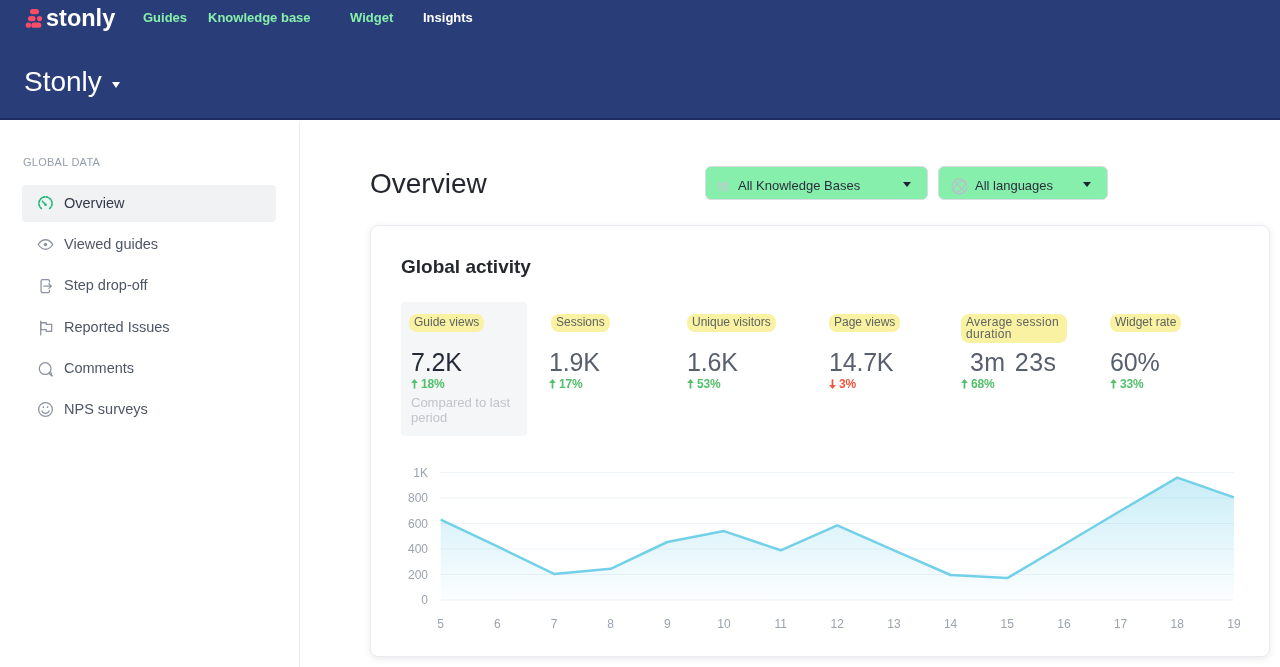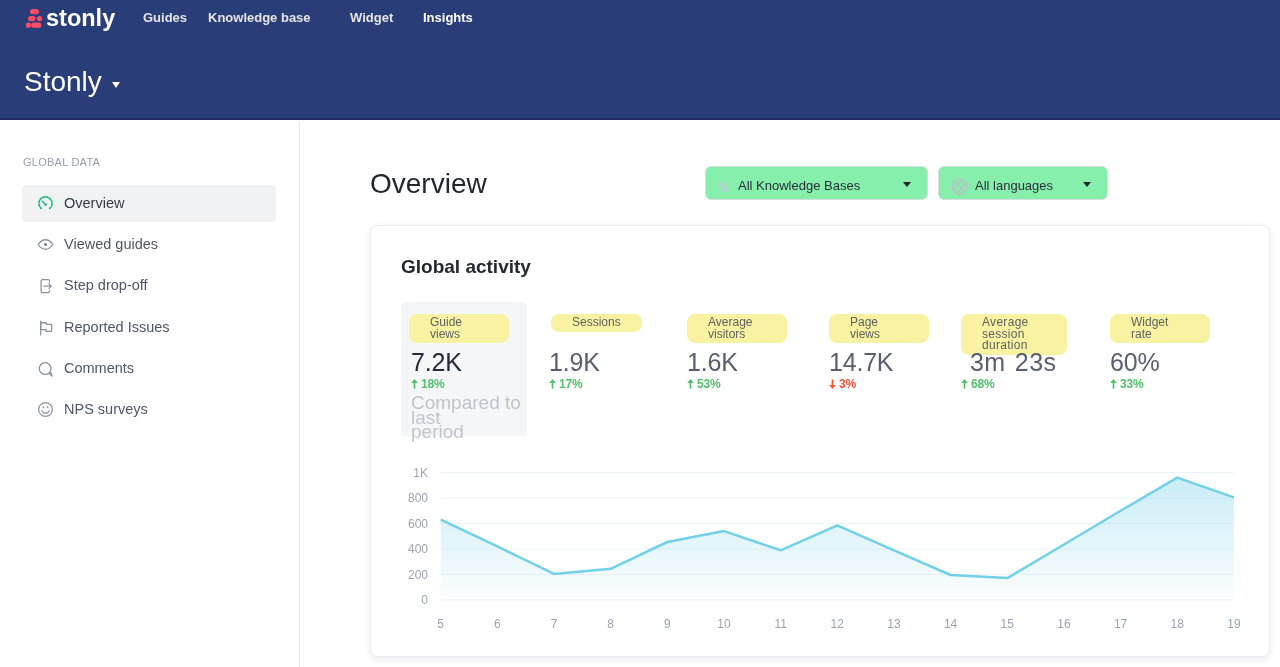--- a/index.html
+++ b/index.html
@@ -2,21 +2,21 @@
 <html><head>
 <meta charset="utf-8">
 <style>
 * { margin:0; padding:0; box-sizing:border-box; }
 html,body { width:1280px; height:667px; overflow:hidden; font-family:"Liberation Sans", sans-serif; background:#fff; }
 #root { position:relative; width:1280px; height:667px; }
 
 #hdr { position:absolute; left:0; top:0; width:1280px; height:120px; background:#293d78; border-bottom:2px solid #1d2d62; }
 #logo { position:absolute; left:25px; top:8px; }
 #logotext { position:absolute; left:46px; top:5px; color:#fff; font-size:23.5px; font-weight:700; }
-.navlink { position:absolute; top:10px; font-size:13px; font-weight:700; color:#e5e5e5; }
+.navlink { position:absolute; top:10px; font-size:13px; font-weight:700; color:#86efac; }
 #nav1 { left:143px; }
 #nav2 { left:208px; }
 #nav3 { left:350px; }
 #nav4 { left:423px; color:#fff; }
 #title { position:absolute; left:24px; top:66px; font-size:28px; font-weight:500; color:#fff; }
 #titlecaret { position:absolute; left:112px; top:82px; width:0; height:0; border-left:4.5px solid transparent; border-right:4.5px solid transparent; border-top:6.5px solid #fff; }
 
 #sidebar { position:absolute; left:0; top:122px; width:300px; height:545px; background:#fff; border-right:1px solid #e8eaee; }
 #gd { position:absolute; left:23px; top:34px; font-size:11px; font-weight:400; letter-spacing:0.25px; color:#959eac; }
 .mitem { position:absolute; left:22px; width:254px; height:37px; border-radius:4px; }
@@ -36,27 +36,27 @@
 #d3 { left:819px; top:45px; width:152px; height:35px; border:1.5px solid #49bd8a; }
 
 #card { position:absolute; left:69px; top:103px; width:900px; height:432px; background:#fff; border:1px solid #e9ecf0; border-radius:8px; box-shadow:0 2px 7px rgba(55,60,70,0.10); }
 #ga { position:absolute; left:30px; top:30px; font-size:19px; font-weight:700; color:#25282e; }
 .tile { position:absolute; top:76px; width:126px; }
 #t0 { left:30px; background:#f5f6f7; border-radius:4px; height:134px; }
 #t0i { position:absolute; top:76px; }
 #t1 { left:178px; } #t2 { left:316px; } #t3 { left:458px; } #t4 { left:590px; } #t5 { left:739px; }
 #t4 .val { left:9px; letter-spacing:0.4px; word-spacing:2px; }
 #t4 .lab { letter-spacing:0.3px; max-width:106px; }
-.lab { display:inline-block; margin:12px 0 0 0; background:#f8f2a2; border-radius:8px; padding:3px 21px; font-size:12px; color:#5f6361; line-height:11.5px; max-width:100px; }
+.lab { display:inline-block; margin:12px 0 0 0; background:#f8f2a2; border-radius:8px; padding:3px 5px; font-size:12px; color:#5f6361; line-height:11.5px; max-width:100px; }
 .tile .val, #t0i .val { position:absolute; left:0; top:45.5px; font-size:25px; color:#585f6d; letter-spacing:-0.2px; }
 #t0i .val { color:#242a39; }
 .delta { position:absolute; left:0; top:75px; font-size:12px; font-weight:700; color:#52c06a; letter-spacing:-0.2px; }
 .delta .arr { display:inline-block; width:7px; height:10px; margin-right:3px; position:relative; top:0.5px; }
 .delta.down { color:#f4533a; }
-.cmp { position:absolute; left:0; top:94px; font-size:19px; color:#c0c4cb; line-height:14.5px; }
+.cmp { position:absolute; left:0; top:94px; font-size:13px; color:#c0c4cb; line-height:14.5px; }
 #chartsvg { position:absolute; left:0; top:0; }
 </style>
 </head>
 <body>
 <div id="root">
   <div id="hdr">
     <svg id="logo" width="18" height="21" viewBox="0 0 18 21">
       <rect x="5" y="1" width="9" height="5.2" rx="2.6" fill="#fa4b69"></rect>
       <rect x="3" y="8" width="7.6" height="5.2" rx="2.6" fill="#fa4b69"></rect>
       <rect x="11.9" y="8" width="5.2" height="5.2" rx="2.6" fill="#fa4b69"></rect>
@@ -156,21 +156,21 @@
       </div>
       <div class="tile" id="t1">
         <span class="lab" style="margin-left:2px">Sessions</span>
         <div class="val">1.9K</div>
         <div class="delta"><svg class="arr" width="7" height="10" viewBox="0 0 7 10">
               <path d="M3.5 3 V9.6" stroke="currentColor" stroke-width="1.7" fill="none"></path>
               <path d="M3.5 0 L0.2 4.1 H6.8 Z" fill="currentColor"></path>
             </svg>17%</div>
       </div>
       <div class="tile" id="t2">
-        <span class="lab">Average visitors</span>
+        <span class="lab">Unique visitors</span>
         <div class="val">1.6K</div>
         <div class="delta"><svg class="arr" width="7" height="10" viewBox="0 0 7 10">
               <path d="M3.5 3 V9.6" stroke="currentColor" stroke-width="1.7" fill="none"></path>
               <path d="M3.5 0 L0.2 4.1 H6.8 Z" fill="currentColor"></path>
             </svg>53%</div>
       </div>
       <div class="tile" id="t3">
         <span class="lab">Page views</span>
         <div class="val">14.7K</div>
         <div class="delta down"><svg class="arr" width="7" height="10" viewBox="0 0 7 10">

